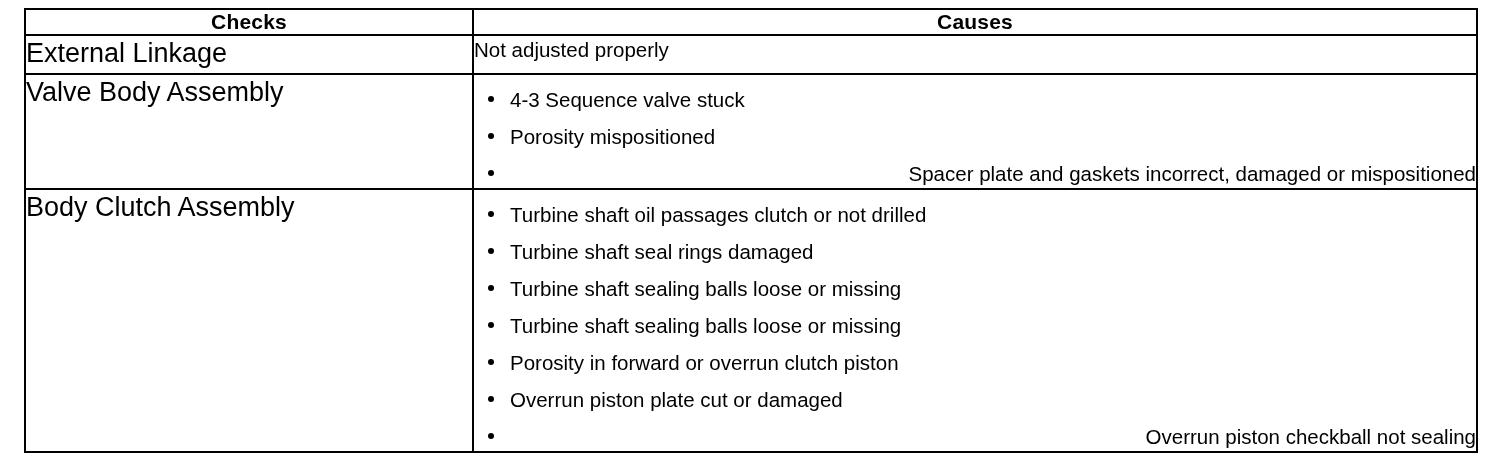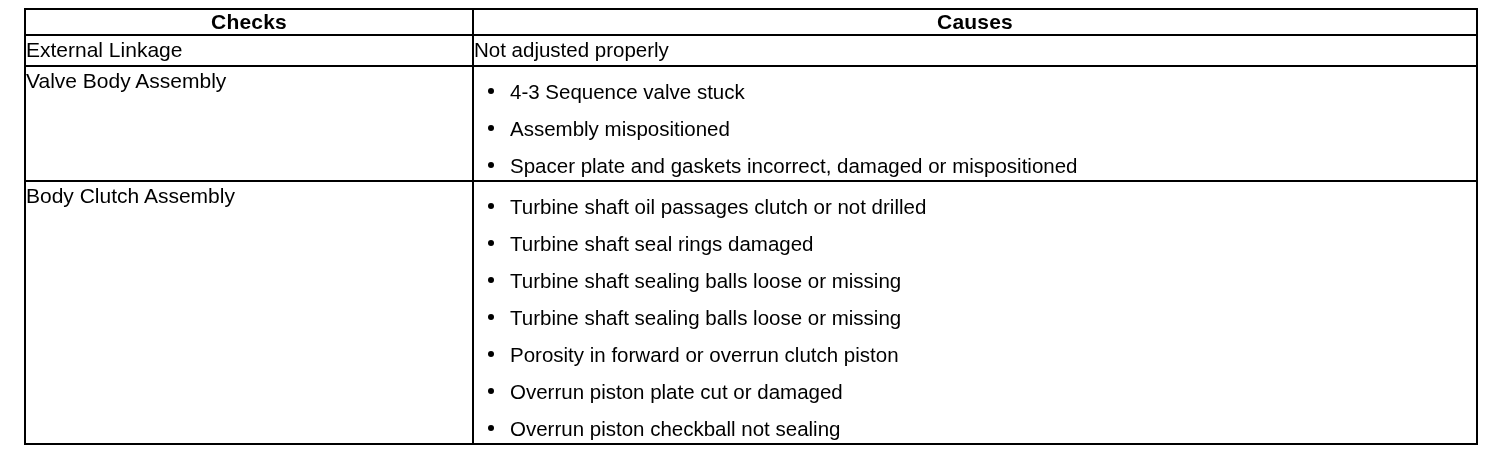--- a/index.html
+++ b/index.html
@@ -37,21 +37,21 @@
   .col-causes { width: 1004px; }
 
   th.head-cell {
     text-align: center;
     font-weight: bold;
     font-size: 21px;
     padding: 7px 0 8px 0;
     letter-spacing: 0.2px;
   }
   td.check-cell {
-    font-size: 21px;
+    font-size: 27px;
     padding: 8px 0 10px 14px;
     line-height: 1.25;
   }
   td.cause-cell {
     font-size: 20.5px;
     padding: 8px 0 10px 14px;
     line-height: 1.25;
   }
   .plain-line {
     display: block;
@@ -64,20 +64,21 @@
   }
   ul.bullets li {
     position: relative;
     padding: 0 0 0 36px;
     margin: 12px 0 11px 0;
     font-size: 20.5px;
     line-height: 1.22;
   }
   ul.bullets li:last-child {
     margin-bottom: 2px;
+    text-align: right;
   }
   ul.bullets li .dot {
     position: absolute;
     left: 14px;
     top: 9px;
     width: 6px;
     height: 6px;
     background: #000000;
     border-radius: 50%;
   }
@@ -109,21 +110,21 @@
         </td>
       </tr>
 
       <tr class="row-tall">
         <td class="check-cell">
           <span class="plain-line">Valve Body Assembly</span>
         </td>
         <td class="cause-cell">
           <ul class="bullets">
             <li><span class="dot"></span><span>4-3 Sequence valve stuck</span></li>
-            <li><span class="dot"></span><span>Assembly mispositioned</span></li>
+            <li><span class="dot"></span><span>Porosity mispositioned</span></li>
             <li><span class="dot"></span><span>Spacer plate and gaskets incorrect, damaged or mispositioned</span></li>
           </ul>
         </td>
       </tr>
 
       <tr class="row-tall">
         <td class="check-cell">
           <span class="plain-line">Body Clutch Assembly</span>
         </td>
         <td class="cause-cell">

